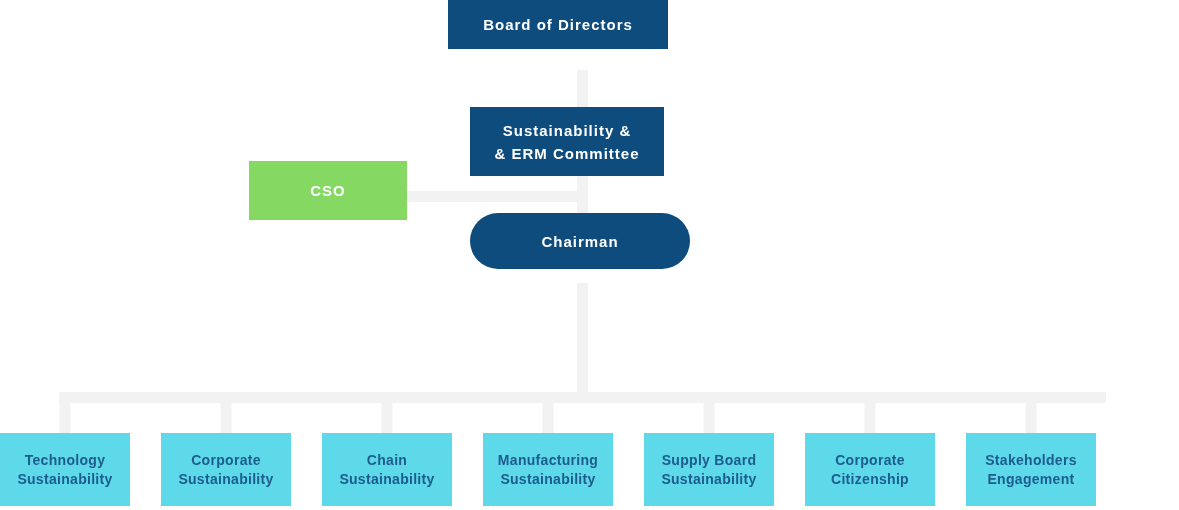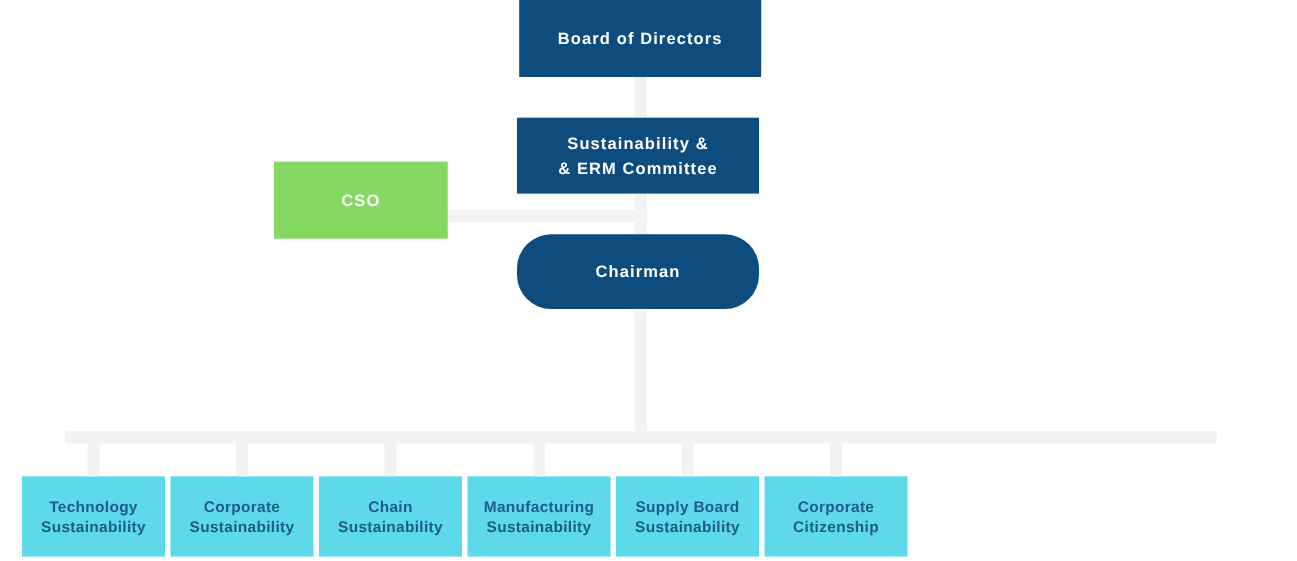--- a/index.html
+++ b/index.html
@@ -25,47 +25,46 @@
     white-space: pre-line;
   }
   .node-blue {
     background: #0d4c7d;
     color: #ffffff;
     font-size: 15px;
     font-weight: 600;
     letter-spacing: 1px;
     line-height: 23px;
   }
-  .node-board    { left: 472px; top: 0px;   width: 220px; height: 70px; text-align: center; }
-  .node-committee{ left: 470px; top: 107px; width: 220px; height: 69px; }
-  .node-chairman { left: 470px; top: 213px; width: 220px; height: 68px; border-radius: 31px; }
+  .node-board    { left: 448px; top: 0px;   width: 220px; height: 49px; text-align: center; }
+  .node-committee{ left: 470px; top: 107px; width: 194px; height: 69px; }
+  .node-chairman { left: 470px; top: 213px; width: 220px; height: 56px; border-radius: 31px; }
   .node-cso {
-    left: 249px; top: 147px; width: 158px; height: 70px;
+    left: 249px; top: 161px; width: 158px; height: 59px;
     background: #85d962;
     color: #ffffff;
     font-size: 15px;
     font-weight: 600;
     letter-spacing: 1px;
   }
   .line {
     position: absolute;
     background: #f2f2f2;
   }
   .line-board-committee { left: 577px; top: 70px;  width: 11px; height: 37px; }
   .line-committee-chairman { left: 577px; top: 176px; width: 11px; height: 37px; }
   .line-cso { left: 407px; top: 191px; width: 181px; height: 11px; }
   .line-chairman-down { left: 577px; top: 283px; width: 11px; height: 109px; }
   .line-horizontal { left: 59px; top: 392px; width: 1047px; height: 11px; }
   .dept-row {
     position: absolute;
     left: 0px;
     top: 433px;
     display: flex;
-    gap: 5px;
-    margin-left: 20px;
+    gap: 31px;
   }
   .dept {
     position: relative;
     width: 130px;
     height: 73px;
     background: #5dd9ea;
     color: #1d5c8c;
     font-size: 14px;
     font-weight: 700;
     letter-spacing: 0.3px;
@@ -130,15 +129,20 @@
     <div class="dept">
       <div class="stub"></div>
       <span>Supply Board
 Sustainability</span>
     </div>
     <div class="dept">
       <div class="stub"></div>
       <span>Corporate
 Citizenship</span>
     </div>
+    <div class="dept">
+      <div class="stub"></div>
+      <span>Stakeholders
+Engagement</span>
+    </div>
   </div>
 
 </div>
 
 </body></html>

